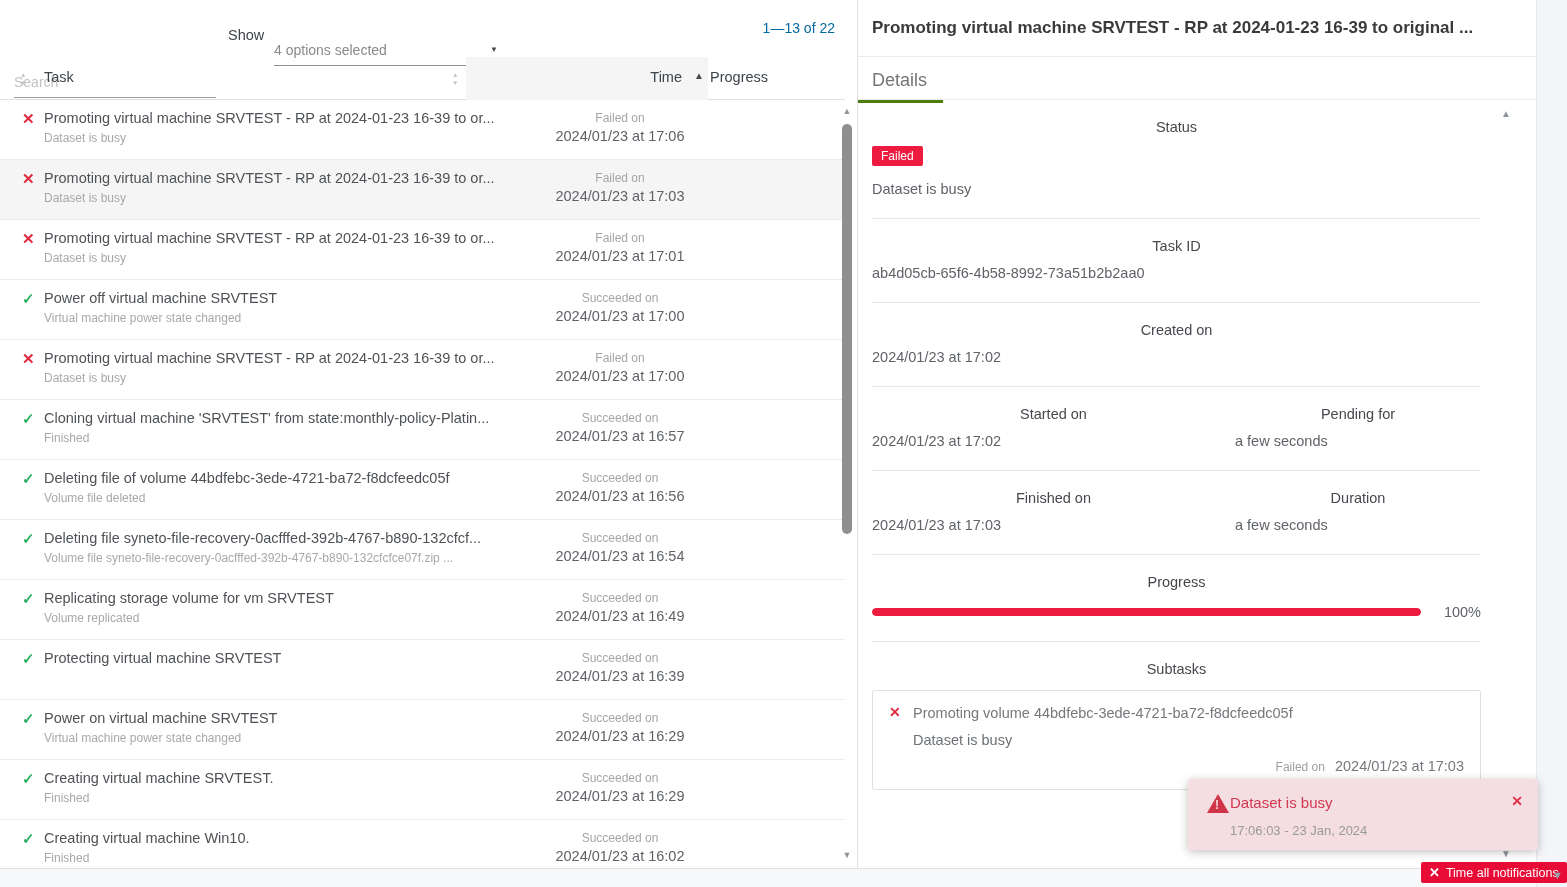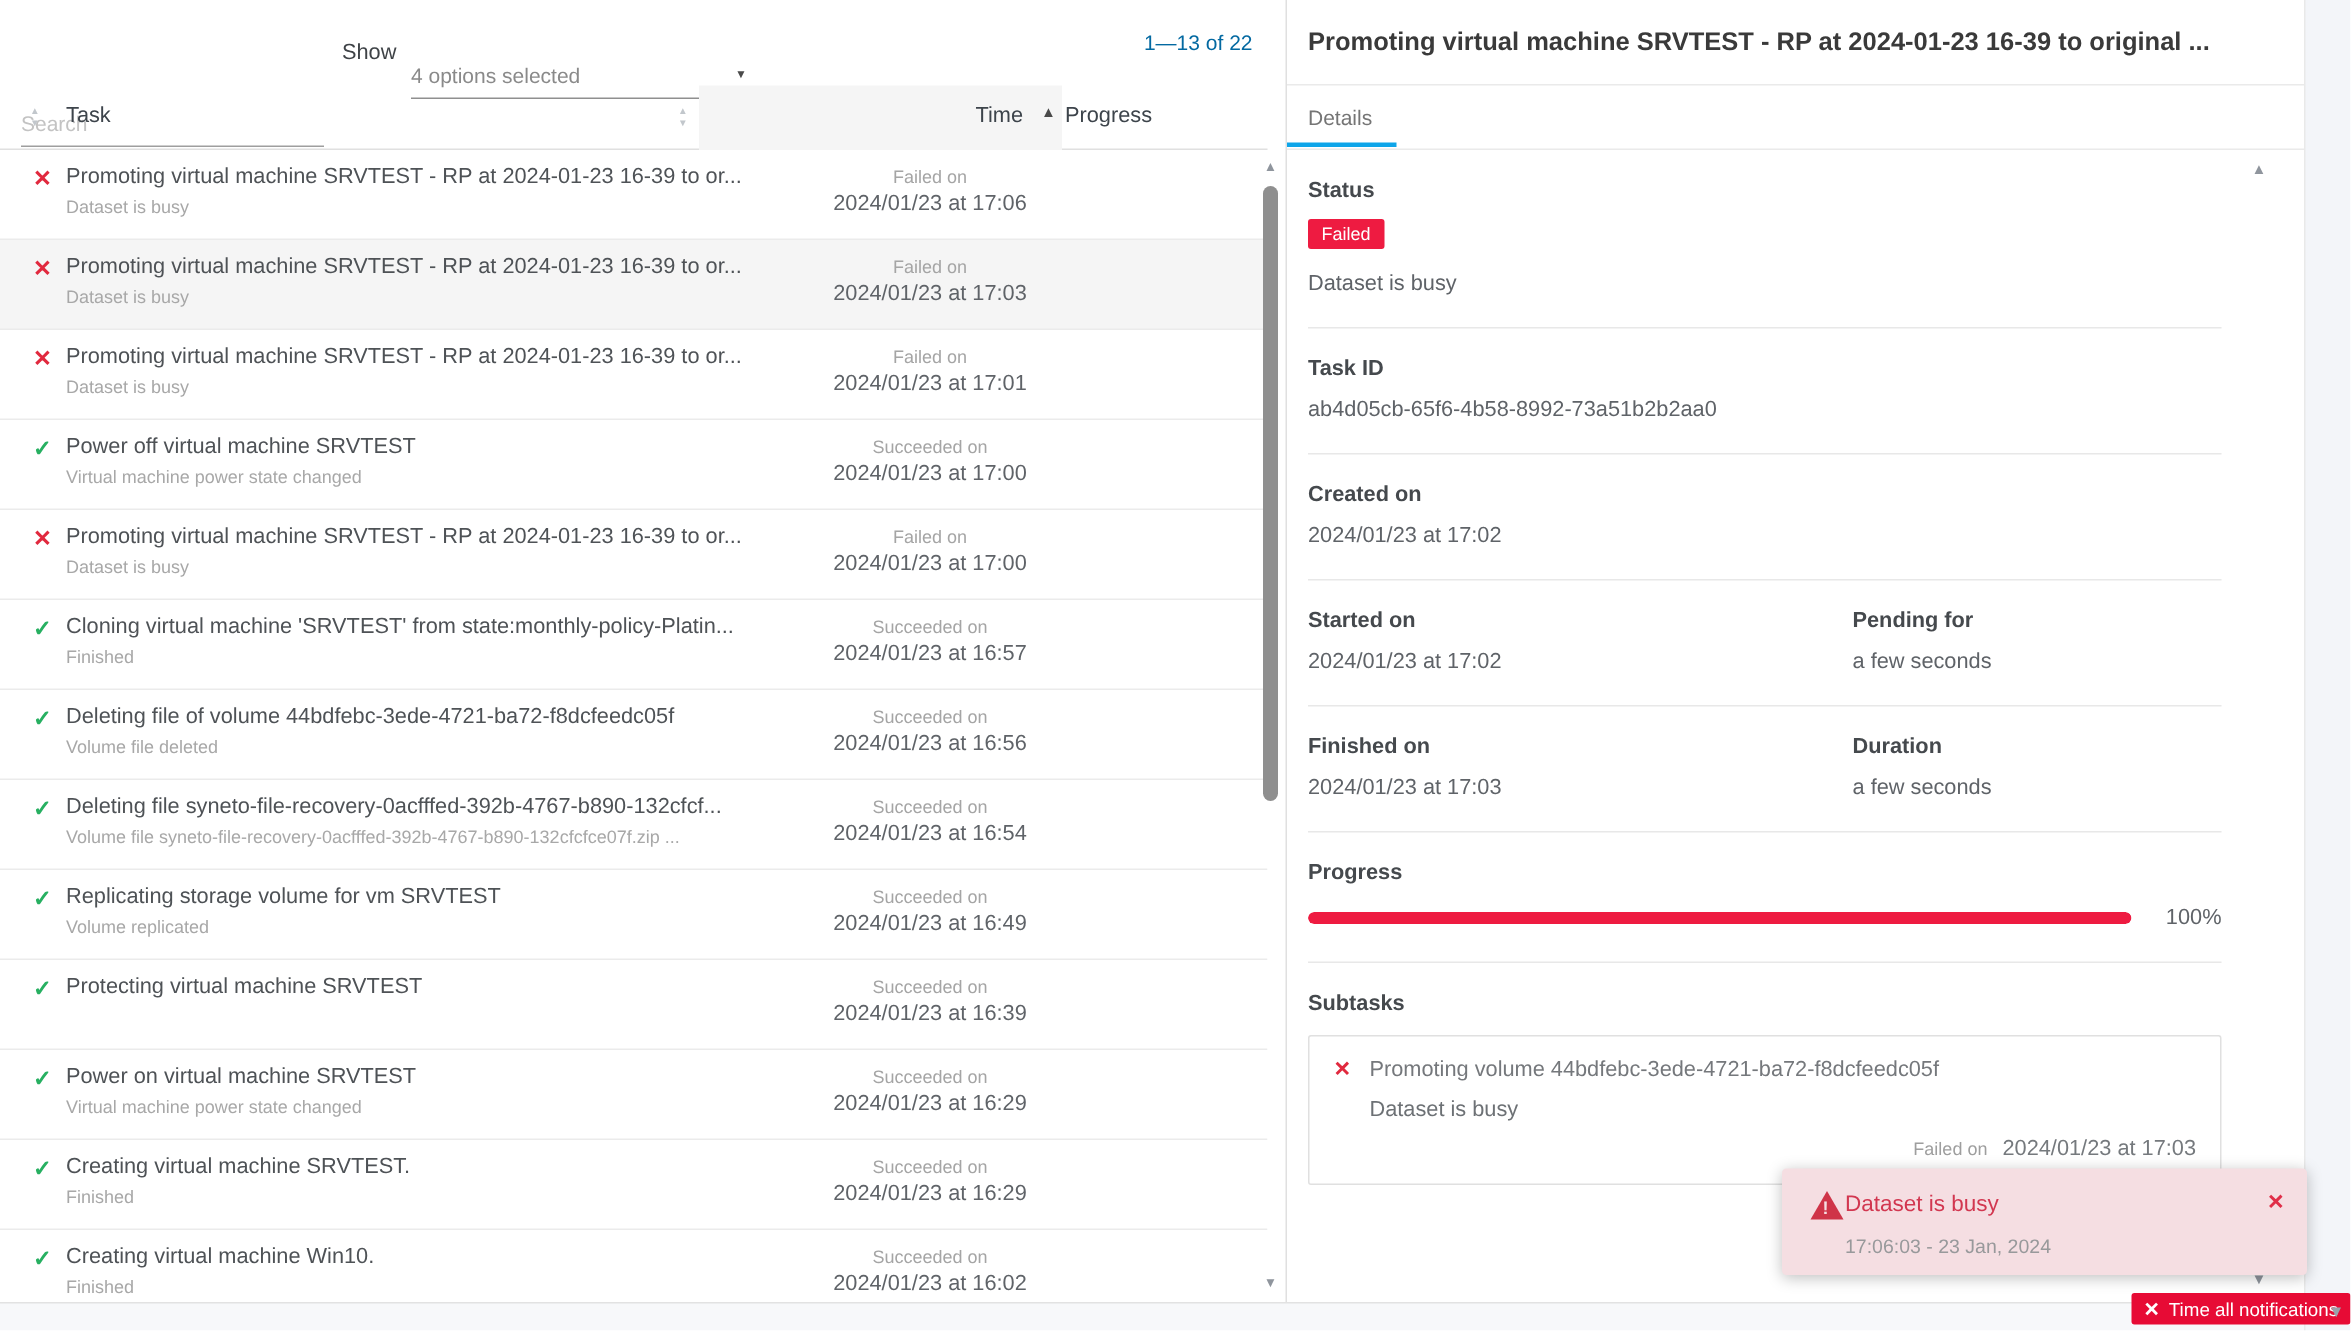--- a/index.html
+++ b/index.html
@@ -42,25 +42,25 @@
   .scroll-arrow { position:absolute; left:0; width:14px; text-align:center; color:#8f959d; font-size:9px; cursor:pointer; }
   .list-scrollbar .up { top:6px; }
   .list-scrollbar .down { bottom:8px; }
   .scroll-thumb { position:absolute; left:2px; top:24px; width:10px; height:410px; background:#8f8f8f; border-radius:6px; cursor:pointer; }
 
   
   .right-panel { position:absolute; left:858px; top:0; width:678px; height:868px; background:#fff; }
   .detail-titlebar { height:57px; border-bottom:1px solid #eaeaea; padding:0 40px 0 14px; display:flex; align-items:center; }
   .detail-title { font-size:17px; font-weight:bold; color:#3a3a3a; white-space:nowrap; overflow:hidden; }
   .tab-bar { height:43px; border-bottom:1px solid #eaeaea; }
-  .tab { display:inline-block; padding:13px 16px 9px 14px; border-bottom:3px solid #0ea5e9; color:#757575; font-size:14px; cursor:pointer; }
+  .tab { display:inline-block; padding:13px 16px 9px 14px; border-bottom:3px solid #4d7c0f; color:#757575; font-size:18px; cursor:pointer; }
 
   .detail-content { position:absolute; left:14px; top:100px; width:609px; }
   .section { padding:19px 0 21px; border-bottom:1px solid #e8e8e8; font-size:14.5px; color:#5f6368; }
-  .section-label { font-weight:bold; font-size:14.5px; color:#45494d; margin-bottom:11px; }
+  .section-label { font-weight:normal; font-size:14.5px; color:#45494d; margin-bottom:11px;text-align:center; }
   .badge-failed { display:inline-block; background:#ee1b41; color:#fff; font-size:12px; padding:3px 9px; border-radius:2px; margin-bottom:15px; }
   .cols { display:flex; }
   .cols .c1 { width:363px; }
   .cols .c2 { flex:1; }
 
   .progress-line { display:flex; align-items:center; margin-top:14px; }
   .progress-track { flex:1; height:8px; border-radius:5px; background:transparent; overflow:hidden; }
   .progress-fill { height:8px; border-radius:5px; background:#ee1b41; width:0; }
   .progress-pct { margin-left:18px; color:#5f6368; font-size:14.5px; width:42px; text-align:right; }
 

